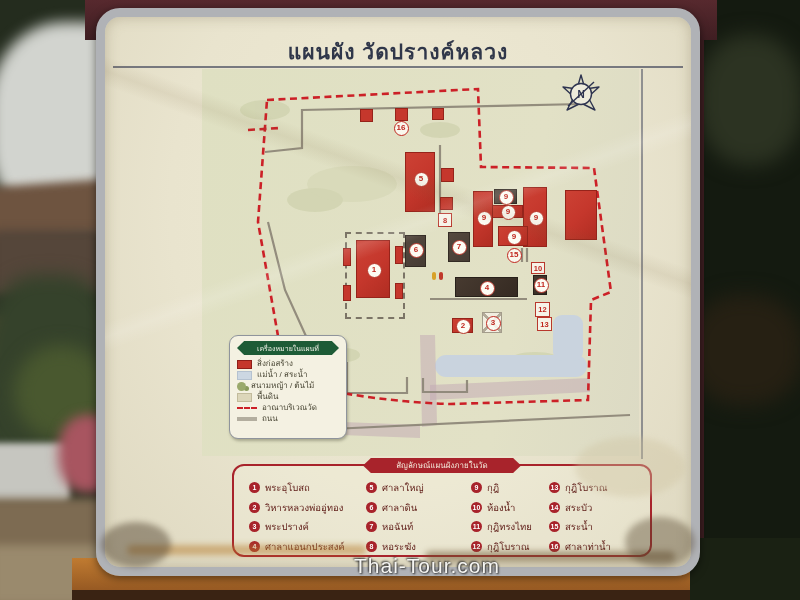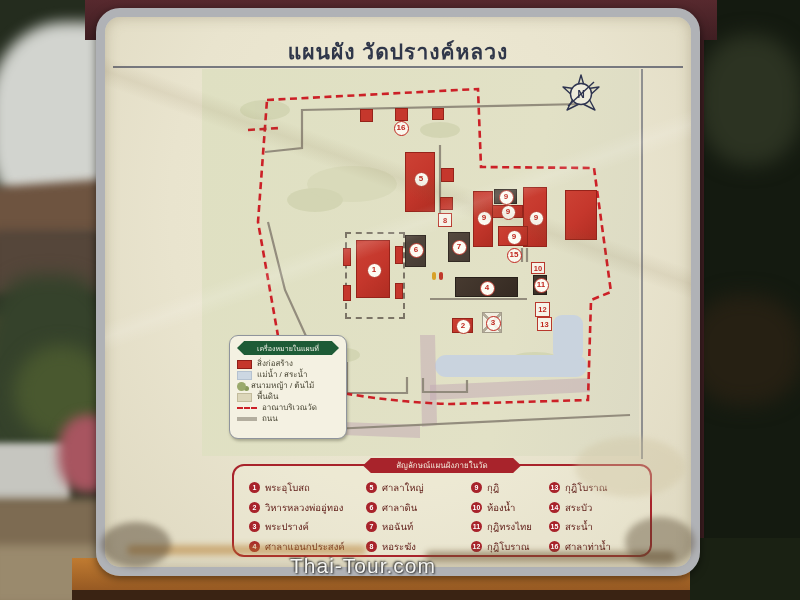--- a/index.html
+++ b/index.html
@@ -70,21 +70,21 @@
   .kl{font-size:9.5px;color:#5d1a15;white-space:nowrap;}
   
   .stain{position:absolute;filter:blur(3px);border-radius:8px;}
   .stain1{left:22px;top:528px;width:240px;height:10px;background:#b57a2a;opacity:.5;}
   .stain2{left:320px;top:534px;width:250px;height:11px;background:#6b5430;opacity:.5;}
   .stain3{left:-4px;top:505px;width:70px;height:45px;background:#4a3b28;opacity:.45;border-radius:50%;}
   .stain4{left:520px;top:500px;width:70px;height:50px;background:#55452e;opacity:.4;border-radius:50%;}
   .stain5{left:470px;top:420px;width:110px;height:60px;background:#cfc4a2;opacity:.4;border-radius:50%;}
   .crease{position:absolute;inset:0;background:linear-gradient(160deg,transparent 40%,rgba(255,255,255,.14) 42%,transparent 44%),linear-gradient(20deg,transparent 63%,rgba(120,100,60,.10) 65%,transparent 67%);pointer-events:none;}
   
-  .watermark{position:absolute;left:290px;top:554px;width:210px;text-align:left;font-size:21px;color:#f5f5f2;text-shadow:1px 1px 2px #2a2a2a,-1px -1px 2px #2a2a2a;letter-spacing:1px;}
+  .watermark{position:absolute;left:290px;top:554px;width:210px;text-align:right;font-size:21px;color:#f5f5f2;text-shadow:1px 1px 2px #2a2a2a,-1px -1px 2px #2a2a2a;letter-spacing:1px;}
 </style>
 </head>
 <body>
 
 <div class="scene">
 
   <div class="blob tree-topleft"></div>
   <div class="blob sky-left"></div>
   <div class="blob struct-roof"></div>
   <div class="blob struct-body"></div>

